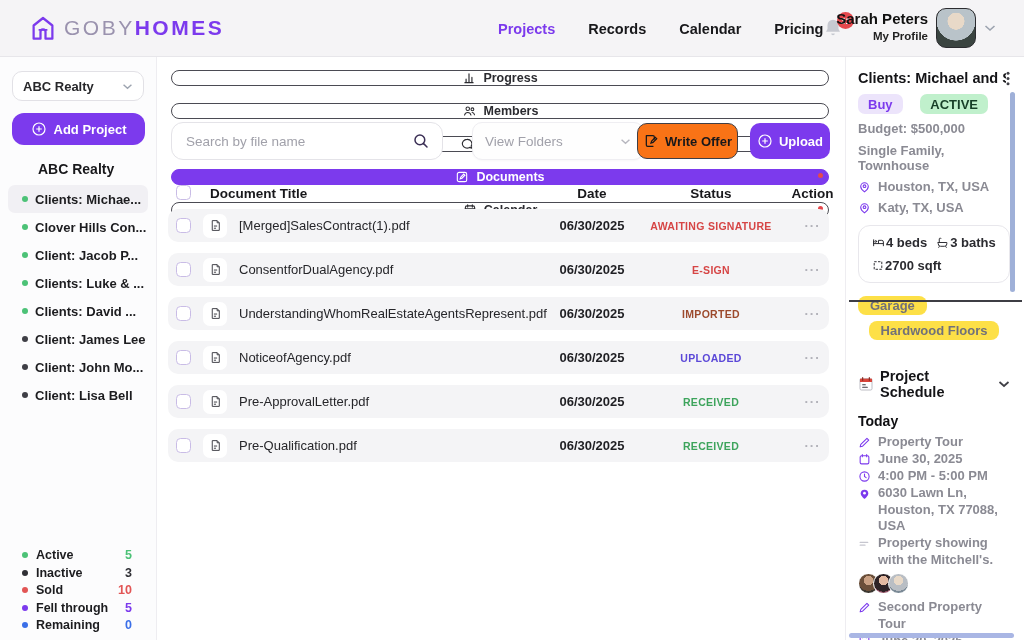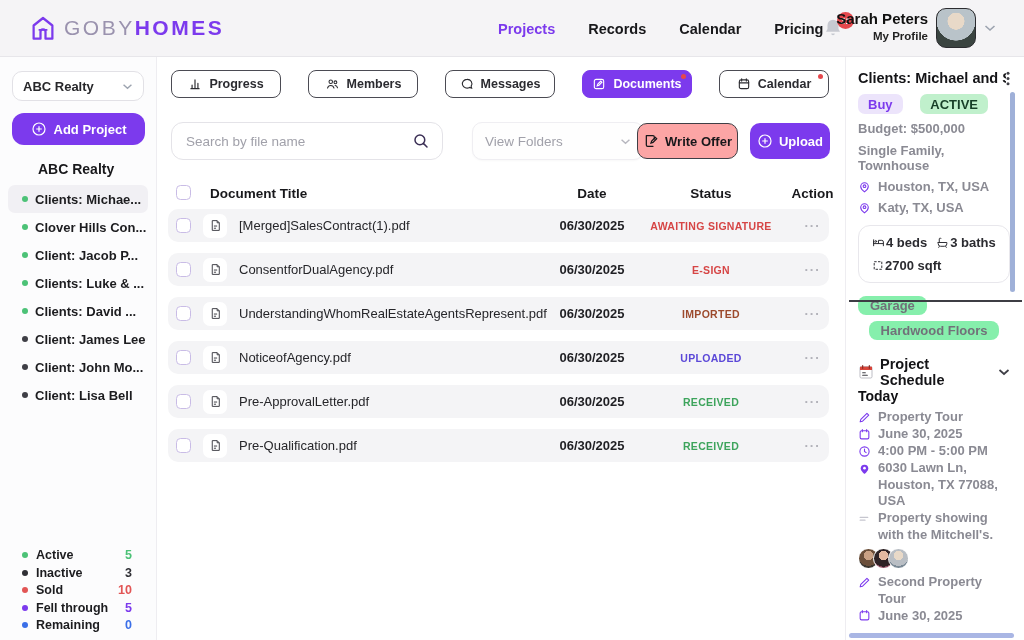--- a/index.html
+++ b/index.html
@@ -37,31 +37,31 @@
   .proj-dot { width:6px; height:6px; border-radius:50%; margin-right:7px; flex-shrink:0; }
   .proj-label { font-size:13px; font-weight:700; color:#1c1c1f; white-space:nowrap; }
   .stats { position:absolute; bottom:6px; left:0; right:0; }
   .stat-row { display:flex; align-items:center; height:17.5px; padding:0 24px 0 22px; }
   .stat-dot { width:6px; height:6px; border-radius:50%; margin-right:8px; flex-shrink:0; }
   .stat-label { flex:1; font-size:12.5px; font-weight:700; color:#1c1c1f; }
   .stat-value { font-size:12.5px; font-weight:700; }
 
   
   .main { position:absolute; top:57px; left:157px; width:688px; bottom:0; background:#fff; }
-  .tabs { position:absolute; top:13px; left:14px; right:16px; display:flex; gap:27px; }
+  .tabs { position:absolute; top:13px; left:14px; right:16px; display:flex; gap:17px;flex-direction:column; }
   .tab { flex:1; height:28px; border:1.5px solid #4b4b53; border-radius:8px; background:#fff; display:flex; align-items:center; justify-content:center; gap:7px; font-size:12.5px; font-weight:700; color:#2b2b30; cursor:pointer; position:relative; font-family:inherit; }
   .tab.active { background:#7c3aed; border-color:#7c3aed; color:#fff; }
   .tab-dot { position:absolute; top:3px; right:5px; width:5px; height:5px; border-radius:50%; background:#e5484d; }
   .search-wrap { position:absolute; top:65px; left:14px; width:272px; height:38px; }
   .search-input { width:100%; height:100%; border:1px solid #e4e3e8; border-radius:12px; padding:0 38px 0 14px; font-size:13.5px; color:#27272a; font-family:inherit; outline:none; background:#fff; }
   .search-input::placeholder { color:#a1a1aa; }
   .search-icon { position:absolute; right:13px; top:10px; color:#3b2f55; }
   .folders-select { position:absolute; top:65px; left:315px; width:172px; height:38px; border:1px solid #efeef2; border-radius:10px; background:#fefefe; display:flex; align-items:center; padding:0 12px; cursor:pointer; box-shadow:0 1px 2px rgba(0,0,0,0.03); }
   .folders-select span { flex:1; font-size:13.5px; font-weight:500; color:#a1a1aa; }
-  .offer-btn { position:absolute; top:66px; left:480px; width:101px; height:36px; background:#fca5a5; border:1.5px solid #3f3f46; border-radius:10px; display:flex; align-items:center; justify-content:center; gap:6px; font-size:13px; font-weight:700; color:#18181b; cursor:pointer; font-family:inherit; }
+  .offer-btn { position:absolute; top:66px; left:480px; width:101px; height:36px; background:#f97316; border:1.5px solid #3f3f46; border-radius:10px; display:flex; align-items:center; justify-content:center; gap:6px; font-size:13px; font-weight:700; color:#18181b; cursor:pointer; font-family:inherit; }
   .upload-btn { position:absolute; top:66px; left:593px; width:80px; height:36px; background:#7c3aed; border:none; border-radius:10px; display:flex; align-items:center; justify-content:center; gap:6px; font-size:13px; font-weight:700; color:#fff; cursor:pointer; font-family:inherit; }
 
   .checkbox { width:15px; height:15px; border:1.5px solid #c9bce6; border-radius:4.5px; background:#fff; cursor:pointer; flex-shrink:0; }
   .thead { position:absolute; top:128px; left:11px; right:16px; height:18px; }
   .thead .checkbox { position:absolute; left:8px; top:0; }
   .th-title { position:absolute; left:42px; top:1px; font-size:13.5px; font-weight:700; }
   .th-date { position:absolute; left:389px; width:70px; top:1px; text-align:center; font-size:13.5px; font-weight:700; }
   .th-status { position:absolute; left:478px; width:130px; top:1px; text-align:center; font-size:13.5px; font-weight:700; }
   .th-action { position:absolute; left:622px; width:45px; top:1px; text-align:center; font-size:13.5px; font-weight:700; }
   .rows { position:absolute; top:152px; left:11px; right:16px; }
@@ -81,27 +81,27 @@
   .kebab { color:#3f3f46; cursor:pointer; padding-top:1px; }
   .d-badges { margin-top:8px; display:flex; align-items:center; justify-content:space-between; padding-right:22px; }
   .badge { font-size:13px; font-weight:700; padding:2.5px 10px; border-radius:7px; }
   .d-line { margin-top:7px; font-size:13px; font-weight:600; color:#8a8a93; }
   .d-loc { margin-top:6px; display:flex; align-items:center; gap:7px; font-size:13px; font-weight:600; color:#8a8a93; }
   .d-loc svg { color:#7c3aed; flex-shrink:0; }
   .spec-card { margin-top:10px; width:152px; border:1px solid #e8e7ec; border-radius:12px; padding:9px 12px; }
   .spec-row { display:flex; align-items:center; gap:0; font-size:13px; font-weight:700; color:#2b2b30; }
   .spec-row + .spec-row { margin-top:8px; }
   .spec-gap { width:8px; }
-  .feat-pill { display:inline-block; background:#86efac; color:#717179; font-size:13px; font-weight:700; padding:2px 12px; border-radius:8px; }
+  .feat-pill { display:inline-block; background:#fde047; color:#717179; font-size:13px; font-weight:700; padding:2px 12px; border-radius:8px; }
   .feat-1 { margin-top:13px; }
   .feat-2 { margin-top:6px;text-align:center; }
   .hard-divider { position:absolute; left:3px; right:2px; top:243px; height:1.5px; background:#3d3d44; z-index:3; }
-  .sched-head { margin-top:16px; display:flex; align-items:center; gap:6px; cursor:pointer; }
+  .sched-head { margin-top:28px; display:flex; align-items:center; gap:6px; cursor:pointer; }
   .sched-title { font-size:14.5px; font-weight:700; color:#141417; flex:1; }
-  .today-label { font-size:14px; font-weight:800; color:#0f0f12; }
+  .today-label { margin-top:13px; font-size:14px; font-weight:800; color:#0f0f12; }
   .event { margin-top:5px; }
   .ev-row { display:flex; gap:7px; font-size:13px; font-weight:600; color:#8a8a93; line-height:16.5px; margin-top:0.5px; }
   .ev-row svg { flex-shrink:0; margin-top:1.5px; color:#7c3aed; }
   .ev-row.note svg { color:#c6c6cf; }
   .avatars { display:flex; margin-top:5px; }
   .avatar-sm { width:21px; height:21px; border-radius:50%; border:1.5px solid #fff; }
   .avatar-sm + .avatar-sm { margin-left:-6px; }
   .av-a { background: radial-gradient(circle at 50% 35%, #caa184 0 30%, #6b4f3a 31% 65%, #3c3730 66% 100%); }
   .av-b { background: radial-gradient(circle at 50% 35%, #e3b9a1 0 30%, #2e2326 31% 70%, #8f4f63 71% 100%); }
   .av-c { background: radial-gradient(circle at 50% 35%, #e8d9c8 0 30%, #b9bec4 31% 65%, #7b8a96 66% 100%); }

